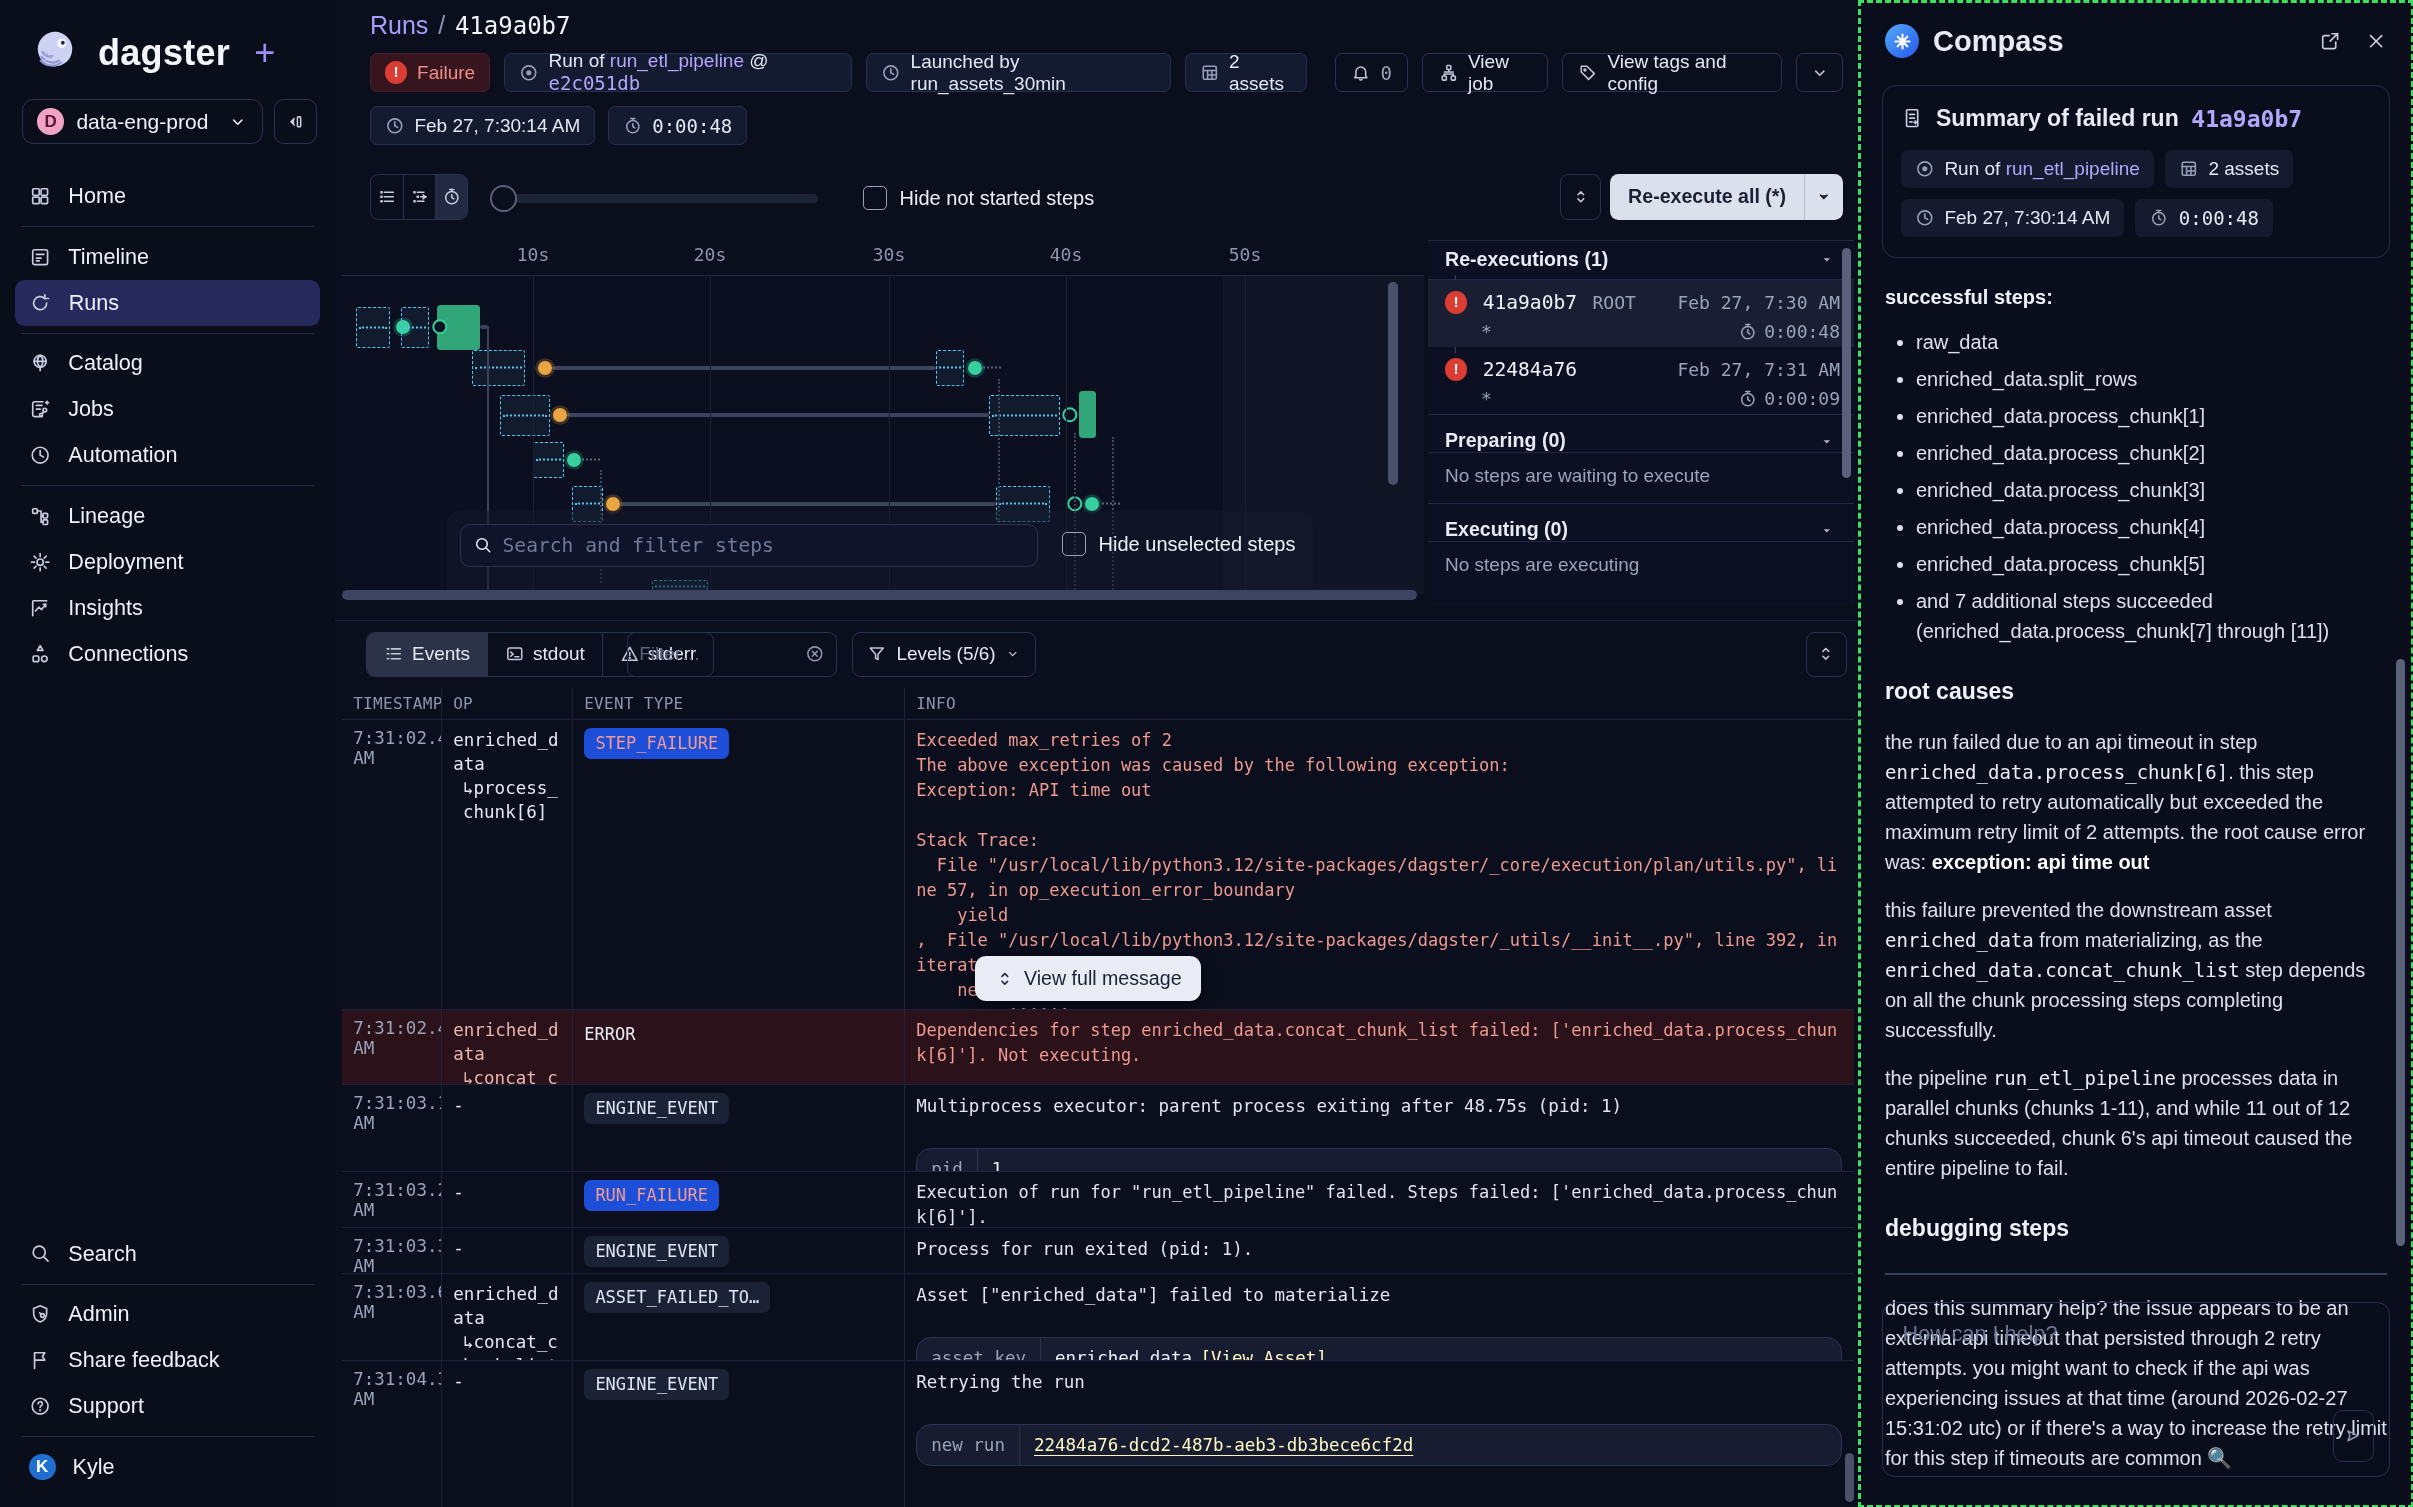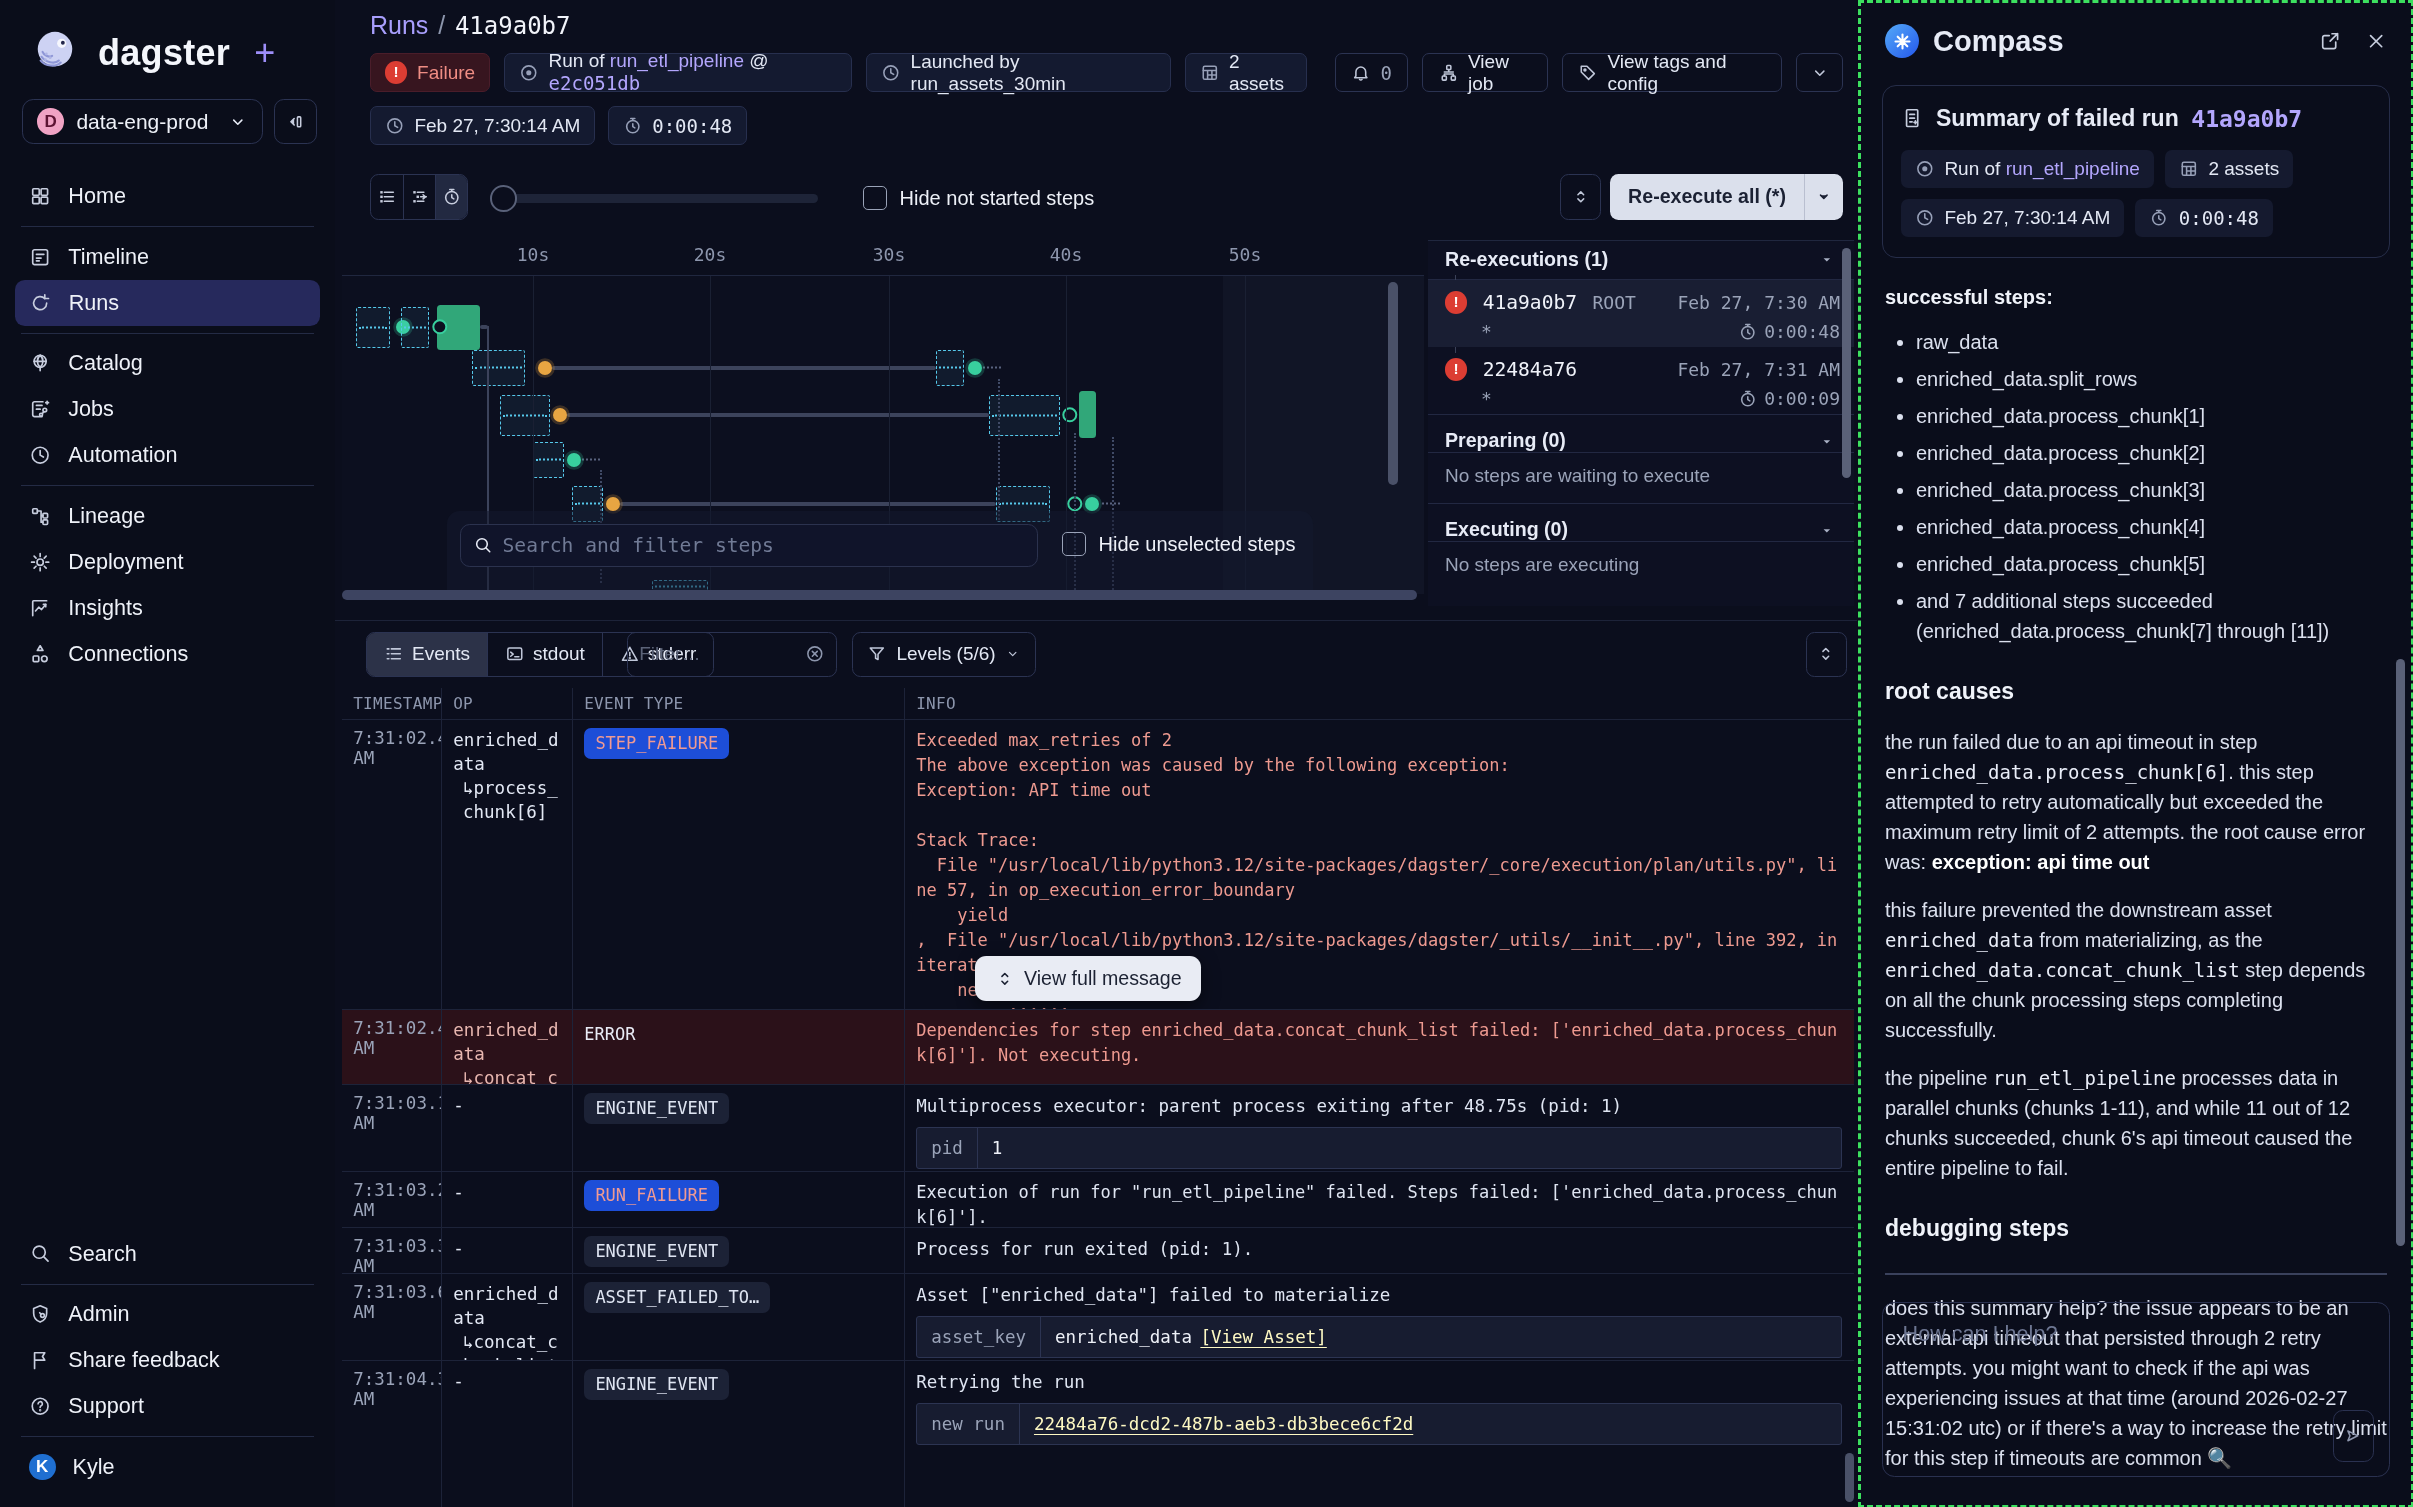--- a/index.html
+++ b/index.html
@@ -137,21 +137,21 @@
   .cell-op .op2{padding-left:9.8px}
   .tpill{display:inline-block;padding:5.6px 11.2px;border-radius:7px;font-size:17px;line-height:19.6px}
   .tpill.fail{background:#1d4ed8;color:#ef9a93}
   .tpill.neutral{background:#1c2236;color:#dfe5f2}
   .tplain{font-size:17px;color:#e8ebf5;padding-top:5.6px;display:inline-block}
   .cell-info{font-size:17.5px;color:#dfe5f2;line-height:26.5px;position:relative}
   .stk{font-size:17px;line-height:25px;min-height:25px;color:#ee9a90;white-space:pre-wrap;word-break:break-all}
   .maroon{background:#2b1119}
   .maroon .cell-info,.maroon .cell-op,.maroon .cell-ts{color-scheme:dark}
   .maroon .cell-info{color:#ee9a90}
-  .kv{display:flex;width:100%;margin-top:7px;background:#171c30;border:0.7px solid #2c3452;border-radius:3px;overflow:hidden;font-size:17.5px}
+  .kv{display:flex;width:100%;margin-top:28px;background:#171c30;border:0.7px solid #2c3452;border-radius:15px;overflow:hidden;font-size:17.5px}
   .kv .k{padding:7px 14px;color:#9aa3b8;border-right:0.7px solid #2c3452;white-space:nowrap}
   .kv .v{padding:7px 14px;color:#eef1f8;display:flex;gap:8.4px;align-items:center}
   .kv a{color:#fef9c3;text-decoration:underline;text-underline-offset:4.2px}
   .viewfull{position:absolute;left:70px;top:236px;height:45px;display:flex;align-items:center;gap:9.8px;padding:0 19.6px;background:#e9ecf4;border-radius:11.2px;color:#1c2233;font-size:19.6px;font-family:"Liberation Sans",sans-serif;box-shadow:0 5.6px 17px rgba(0,0,0,.5);cursor:pointer;z-index:4}
   .viewfull .i2{color:#1c2233}
   .tbl-scroll{position:absolute;right:0px;top:765px;width:9px;height:49px;border-radius:4.9px;background:#4a5168}
 
   
   .compass{position:absolute;left:1858px;top:0;width:556px;height:1508px;background:#0a0d1b;border:3.5px dashed #3ce05f;z-index:6;overflow:hidden}
   .cp-head{display:flex;align-items:center;gap:14px;padding:21px 24px 0}

